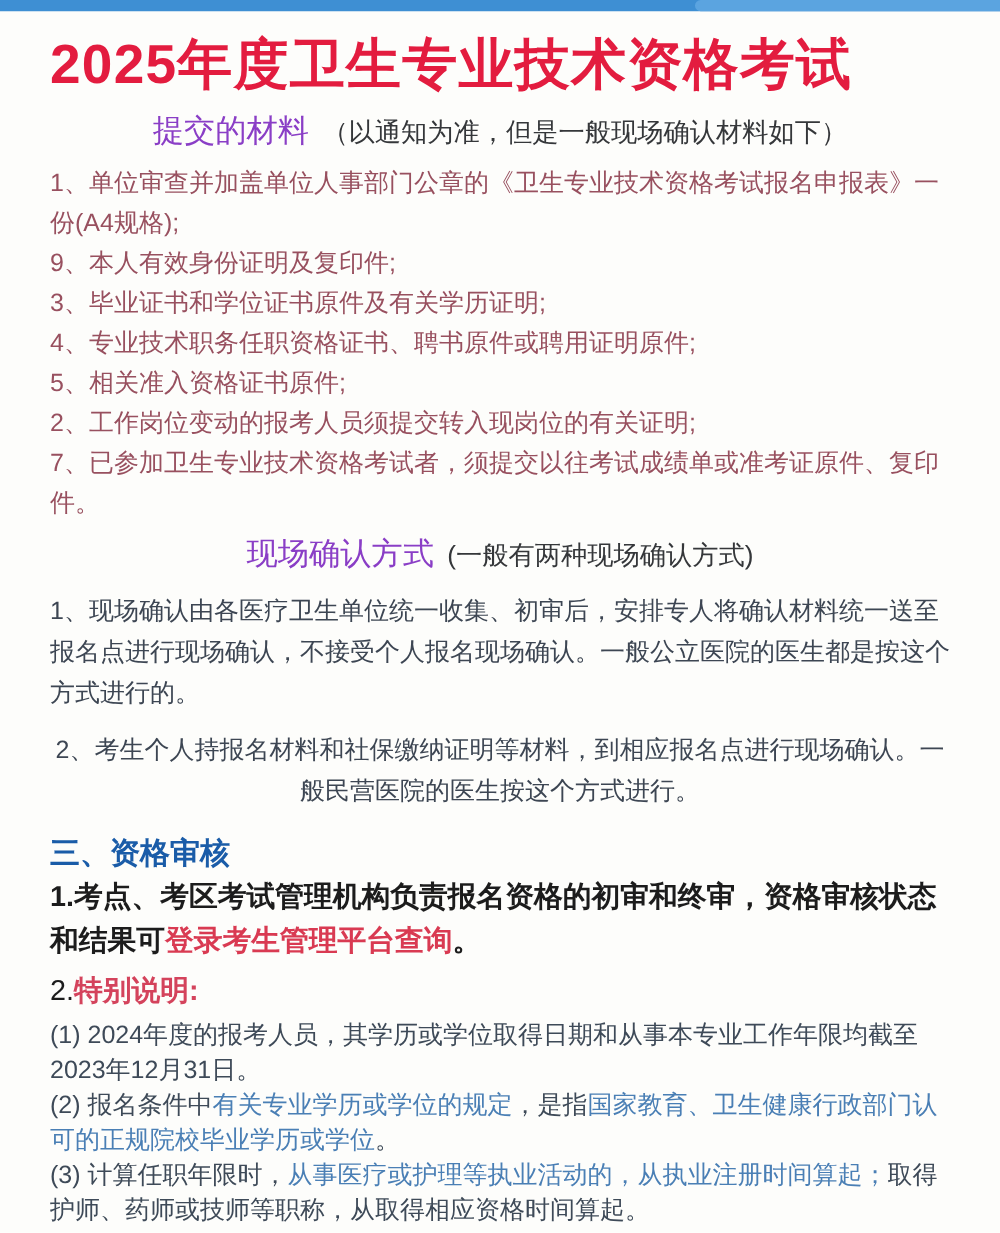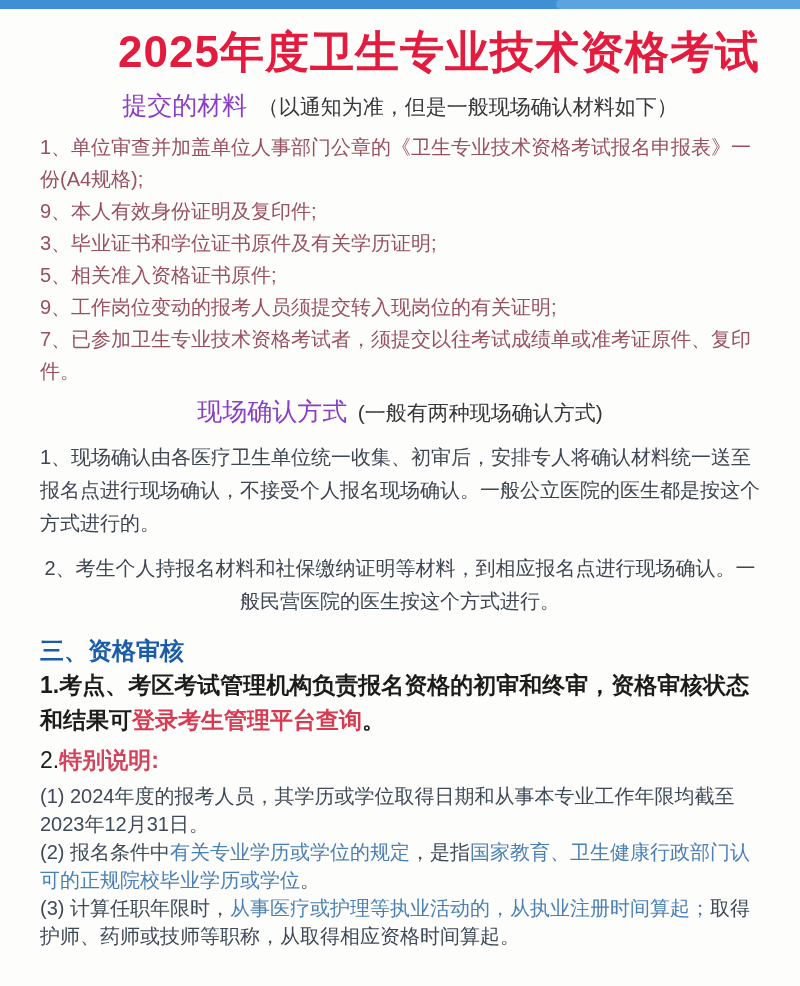--- a/index.html
+++ b/index.html
@@ -28,21 +28,21 @@
     width: 244px;
     height: 9px;
     background: #5ba4e0;
     border-radius: 5px 0 0 5px;
   }
   .content {
     padding: 0 40px;
   }
   .page-title {
     margin-top: 16px;
-    text-align: right;
+    text-align: left;
     font-size: 44px;
     line-height: 54px;
     font-weight: 700;
     color: #e31c3f;
     letter-spacing: 1px;
   }
   .section-heading-row {
     margin-top: 10px;
     line-height: 32px;
     white-space: nowrap;
@@ -117,22 +117,23 @@
 
     <div class="section-heading-row">
       <span class="heading-purple">提交的材料</span>
       <span class="heading-note">（以通知为准，但是一般现场确认材料如下）</span>
     </div>
 
     <div class="materials-list">
       <div class="list-item">1、单位审查并加盖单位人事部门公章的《卫生专业技术资格考试报名申报表》一份(A4规格);</div>
       <div class="list-item">9、本人有效身份证明及复印件;</div>
       <div class="list-item">3、毕业证书和学位证书原件及有关学历证明;</div>
+      <div class="list-item">4、专业技术职务任职资格证书、聘书原件或聘用证明原件;</div>
       <div class="list-item">5、相关准入资格证书原件;</div>
-      <div class="list-item">9、工作岗位变动的报考人员须提交转入现岗位的有关证明;</div>
+      <div class="list-item">2、工作岗位变动的报考人员须提交转入现岗位的有关证明;</div>
       <div class="list-item">7、已参加卫生专业技术资格考试者，须提交以往考试成绩单或准考证原件、复印件。</div>
     </div>
 
     <div class="section-heading-row confirm-heading-row">
       <span class="heading-purple">现场确认方式</span>
       <span class="heading-note">(一般有两种现场确认方式)</span>
     </div>
 
     <p class="body-para">1、现场确认由各医疗卫生单位统一收集、初审后，安排专人将确认材料统一送至报名点进行现场确认，不接受个人报名现场确认。一般公立医院的医生都是按这个方式进行的。</p>
     <p class="body-para second">2、考生个人持报名材料和社保缴纳证明等材料，到相应报名点进行现场确认。一般民营医院的医生按这个方式进行。</p>

